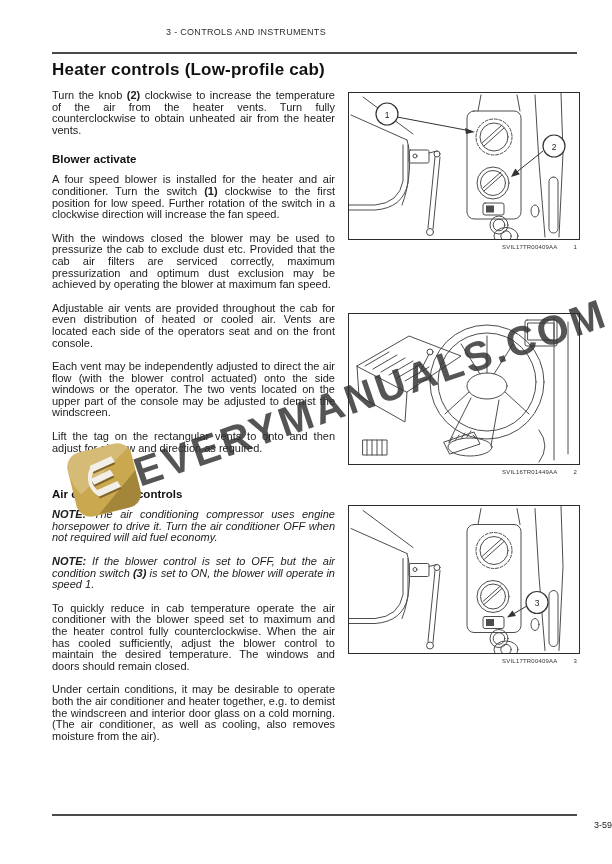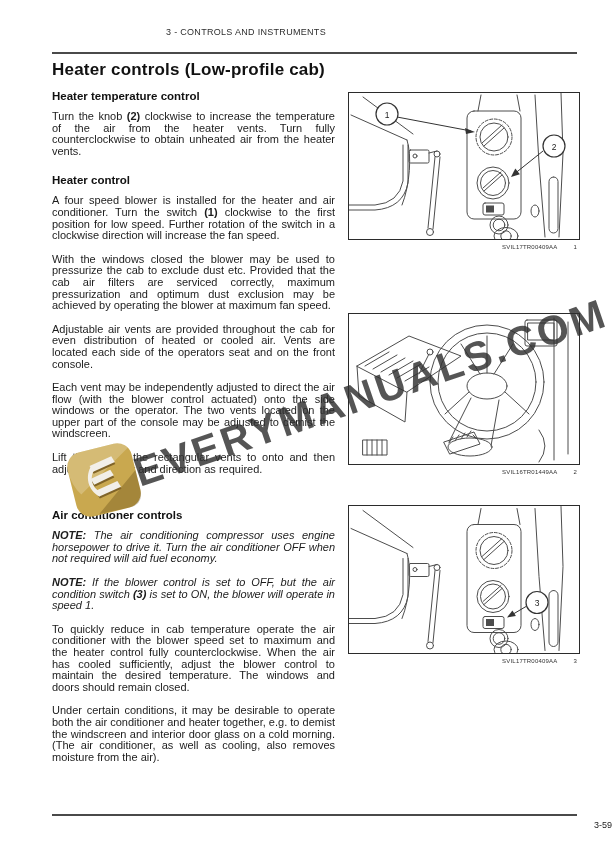--- a/index.html
+++ b/index.html
@@ -56,24 +56,23 @@
 </style>
 </head>
 <body>
 
 <div class="page-header-text">3 - CONTROLS AND INSTRUMENTS</div>
 <div class="header-rule"></div>
 
 <div class="text-col">
   <h1 class="doc-title">Heater controls (Low-profile cab)</h1>
 
-  <h2 class="sec-head" style="margin-top:0;">Heater temperature control</h2>
   <p><span>Turn the knob </span><span class="b">(2)</span><span> clockwise to increase the temperature of the air from the heater vents. Turn fully counterclockwise to obtain unheated air from the heater vents.</span></p>
 
-  <h2 class="sec-head">Heater control</h2>
+  <h2 class="sec-head">Blower activate</h2>
   <p><span>A four speed blower is installed for the heater and air conditioner. Turn the switch </span><span class="b">(1)</span><span> clockwise to the first position for low speed. Further rotation of the switch in a clockwise direction will increase the fan speed.</span></p>
   <p><span>With the windows closed the blower may be used to pressurize the cab to exclude dust etc. Provided that the cab air filters are serviced correctly, maximum pressurization and optimum dust exclusion may be achieved by operating the blower at maximum fan speed.</span></p>
 
   <p><span>Adjustable air vents are provided throughout the cab for even distribution of heated or cooled air. Vents are located each side of the operators seat and on the front console.</span></p>
   <p><span>Each vent may be independently adjusted to direct the air flow (with the blower control actuated) onto the side windows or the operator. The two vents located on the upper part of the console may be adjusted to demist the windscreen.</span></p>
   <p><span>Lift the tag on the rectangular vents to onto and then adjust for air flow and direction as required.</span></p>
 
   <h2 class="sec-head" style="margin-top:34px;">Air conditioner controls</h2>
   <p><span class="b i">NOTE:</span><span class="i"> The air conditioning compressor uses engine horsepower to drive it. Turn the air conditioner OFF when not required will aid fuel economy.</span></p>
   <p><span class="b i">NOTE:</span><span class="i"> If the blower control is set to OFF, but the air condition switch </span><span class="b i">(3)</span><span class="i"> is set to ON, the blower will operate in speed 1.</span></p>

